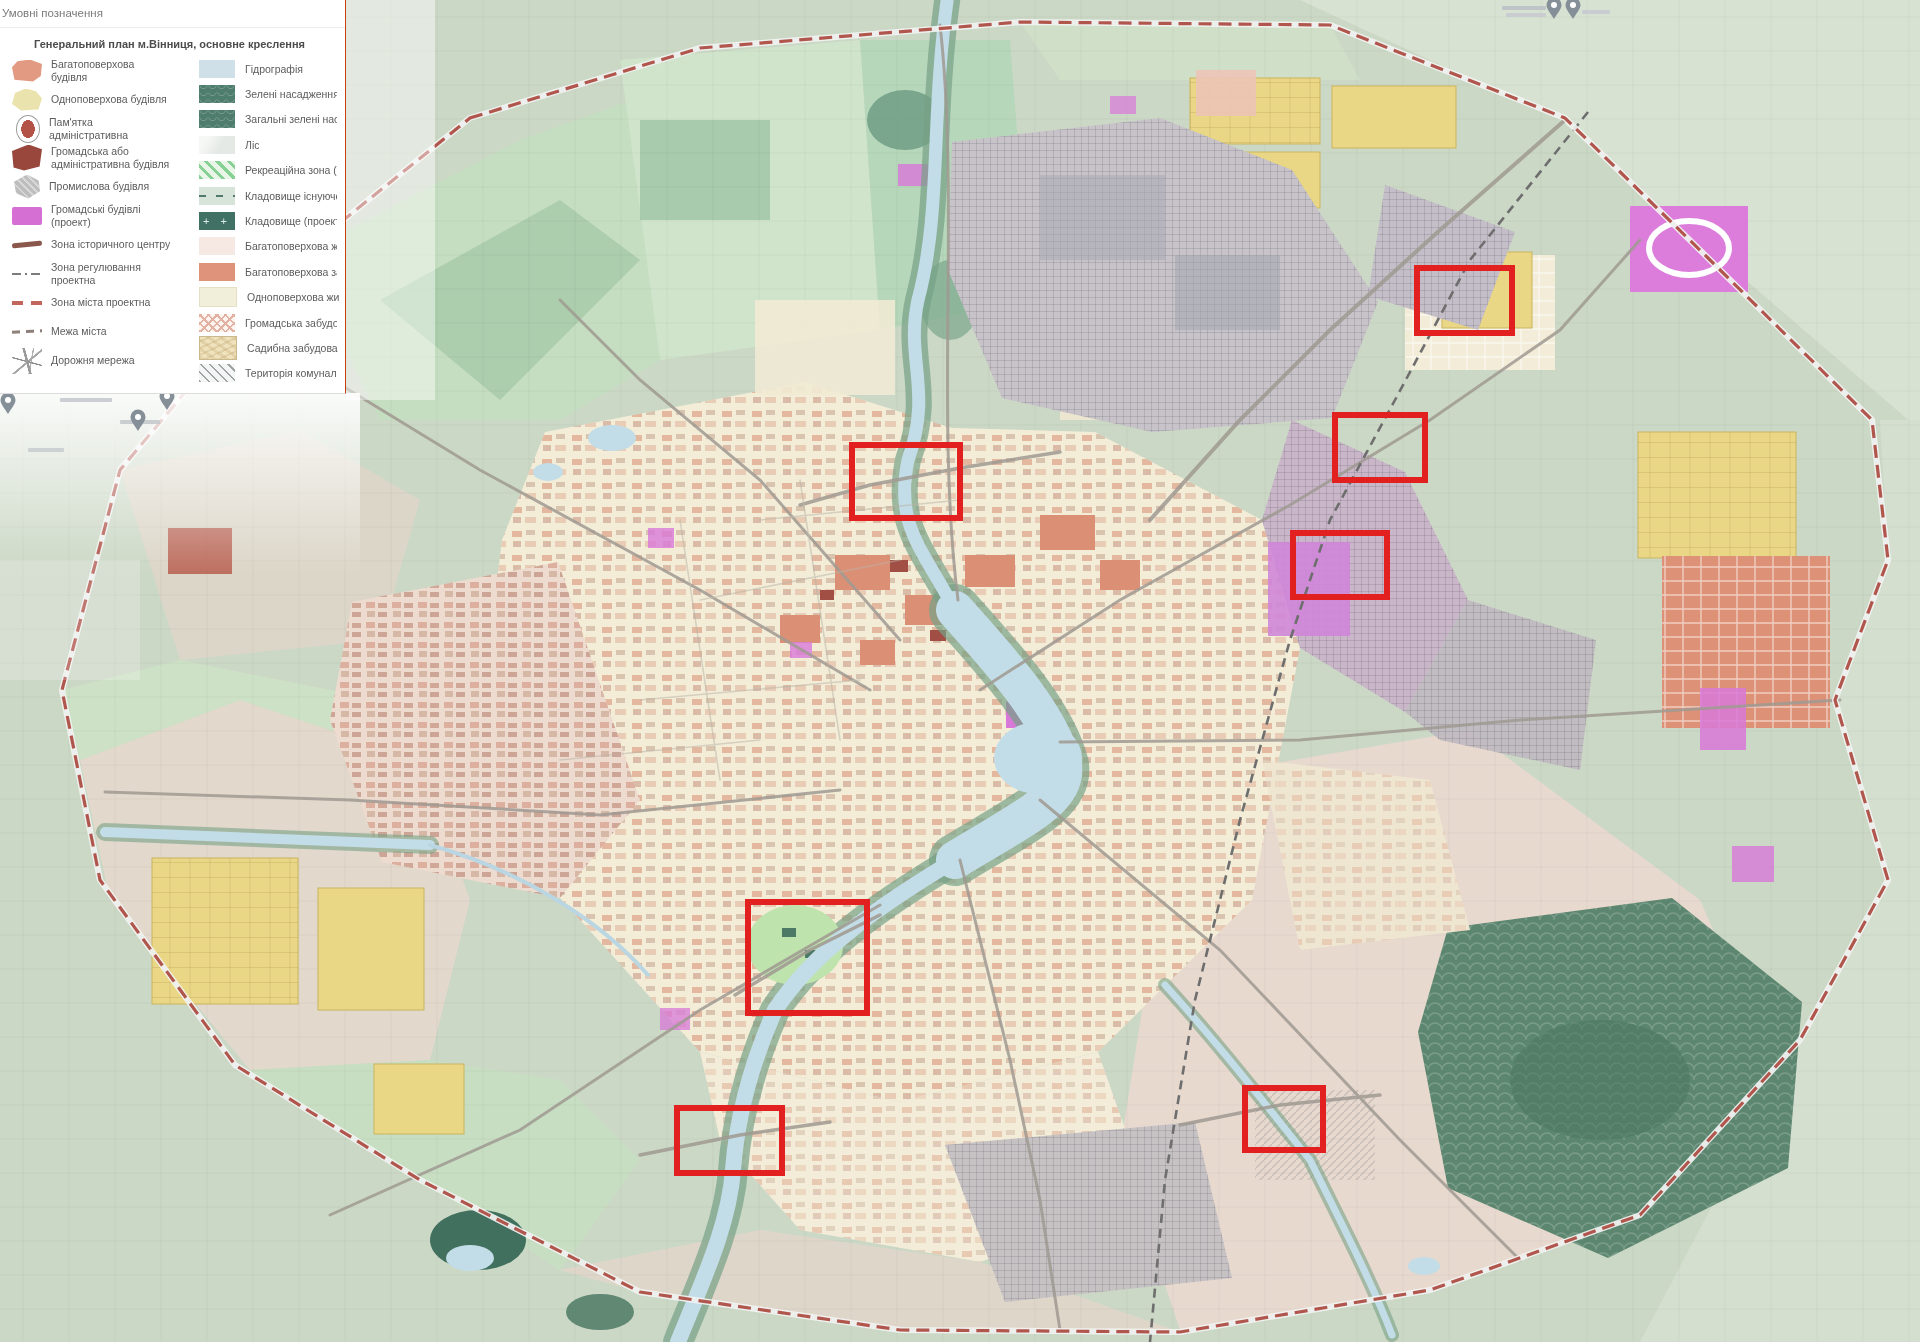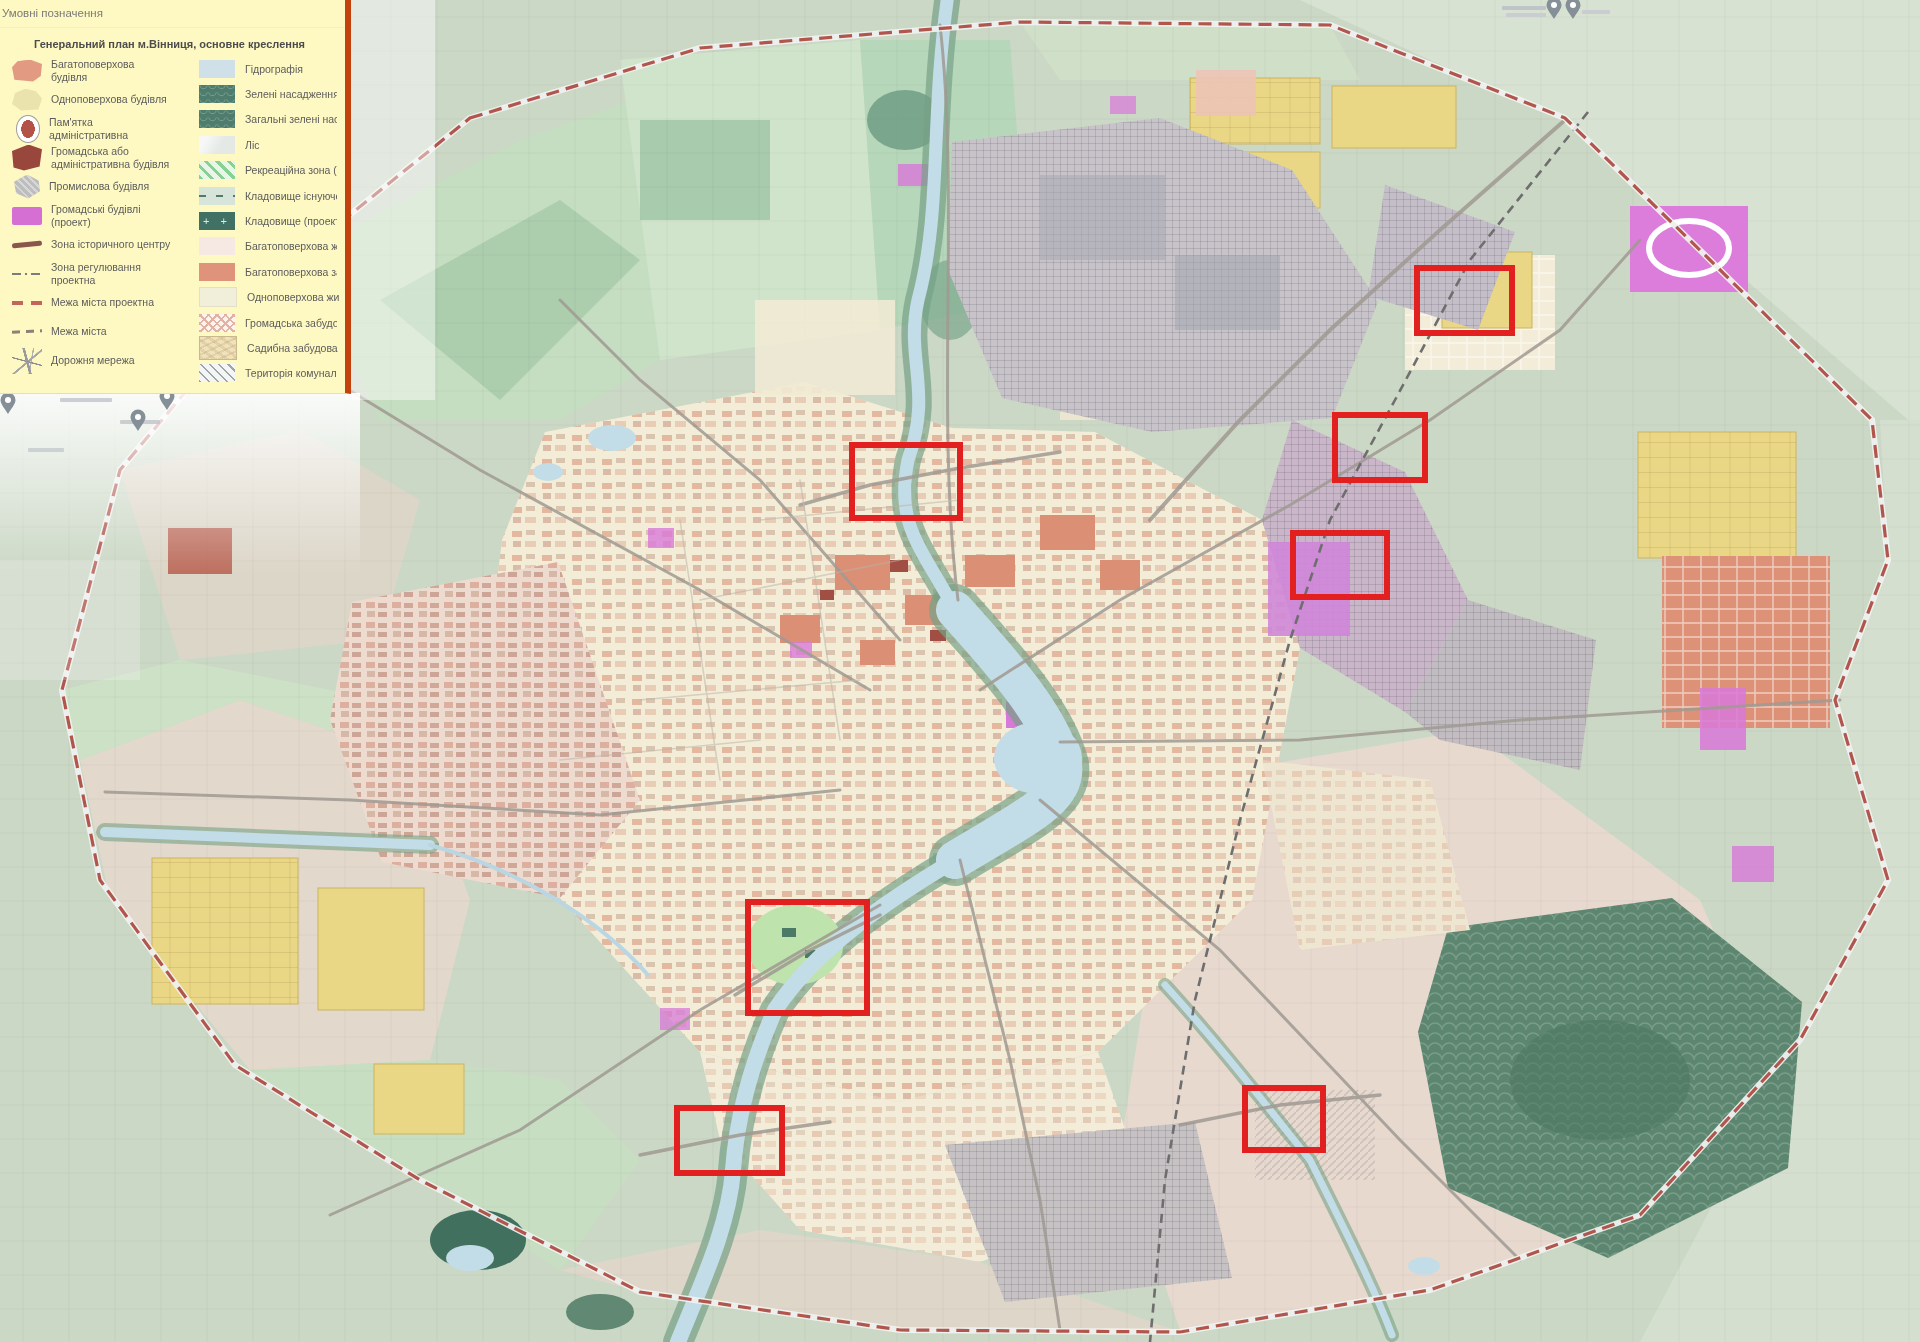--- a/index.html
+++ b/index.html
@@ -1,21 +1,21 @@
 <!DOCTYPE html>
 <html><head>
 <meta charset="utf-8">
 <style>
   html,body{margin:0;padding:0;background:#e8e8e8;font-family:"Liberation Sans",sans-serif;}
   .stage{position:relative;width:1920px;height:1342px;overflow:hidden;background:#ccd8c6;}
   .stage svg.map{position:absolute;left:0;top:0;width:1920px;height:1342px;display:block;}
 
   
-  .legend{position:absolute;left:0;top:0;width:345px;height:393px;background:#fef9c3;
-          border-right:6px solid #c2410c;border-bottom:1px solid #dcdcdc;overflow:hidden;z-index:5;}
+  .legend{position:absolute;left:0;top:0;width:345px;height:393px;background:#ffffff;
+          border-right:1px solid #c2410c;border-bottom:1px solid #dcdcdc;overflow:hidden;z-index:5;}
   .legend-header{color:#7a7a7a;font-size:11.5px;padding:7px 0 0 0;}
   .legend-header span{display:inline-block;margin-left:-6px;padding-left:8px;white-space:nowrap;}
   .legend-divider{border-bottom:1px solid #ececec;margin-top:8px;}
   .legend-title{font-size:11px;font-weight:bold;color:#4c4c4c;margin:10px 8px 4px 34px;white-space:nowrap;}
   .legend-cols{display:flex;padding-left:12px;}
   .legend ul{list-style:none;margin:2px 0 0 0;padding:0;}
   .legend li{display:flex;align-items:center;}
   .col-left{width:187px;}
   .col-left li{min-height:29px;}
   .col-left .lbl{font-size:10.5px;color:#5c5c5c;line-height:1.15;width:122px;}
@@ -357,21 +357,21 @@
           <li>
             <span class="sw sw-line-historic"></span>
             <span class="lbl">Зона історичного центру</span>
           </li>
           <li>
             <span class="sw sw-line-dashdot"></span>
             <span class="lbl">Зона регулювання проектна</span>
           </li>
           <li>
             <span class="sw sw-line-dash-red"></span>
-            <span class="lbl">Межа міста проектна</span>
+            <span class="lbl">Зона міста проектна</span>
           </li>
           <li>
             <span class="sw sw-line-dash-gray"></span>
             <span class="lbl">Межа міста</span>
           </li>
           <li>
             <span class="sw sw-roads"></span>
             <span class="lbl">Дорожня мережа</span>
           </li>
         </ul>

